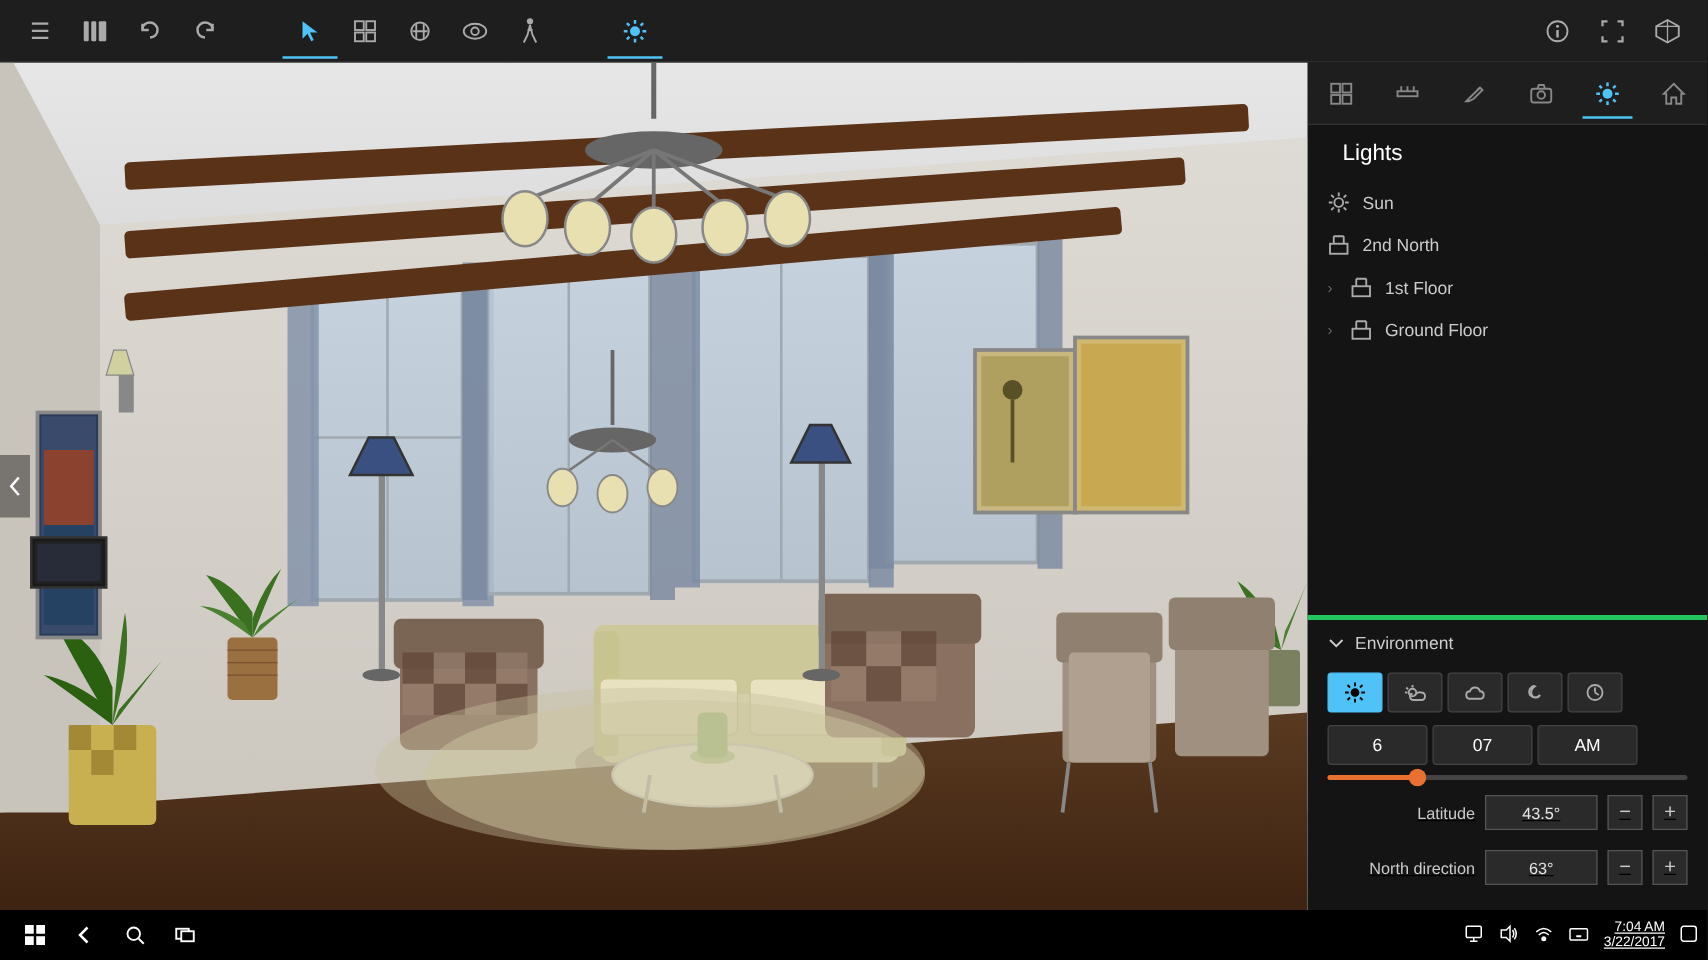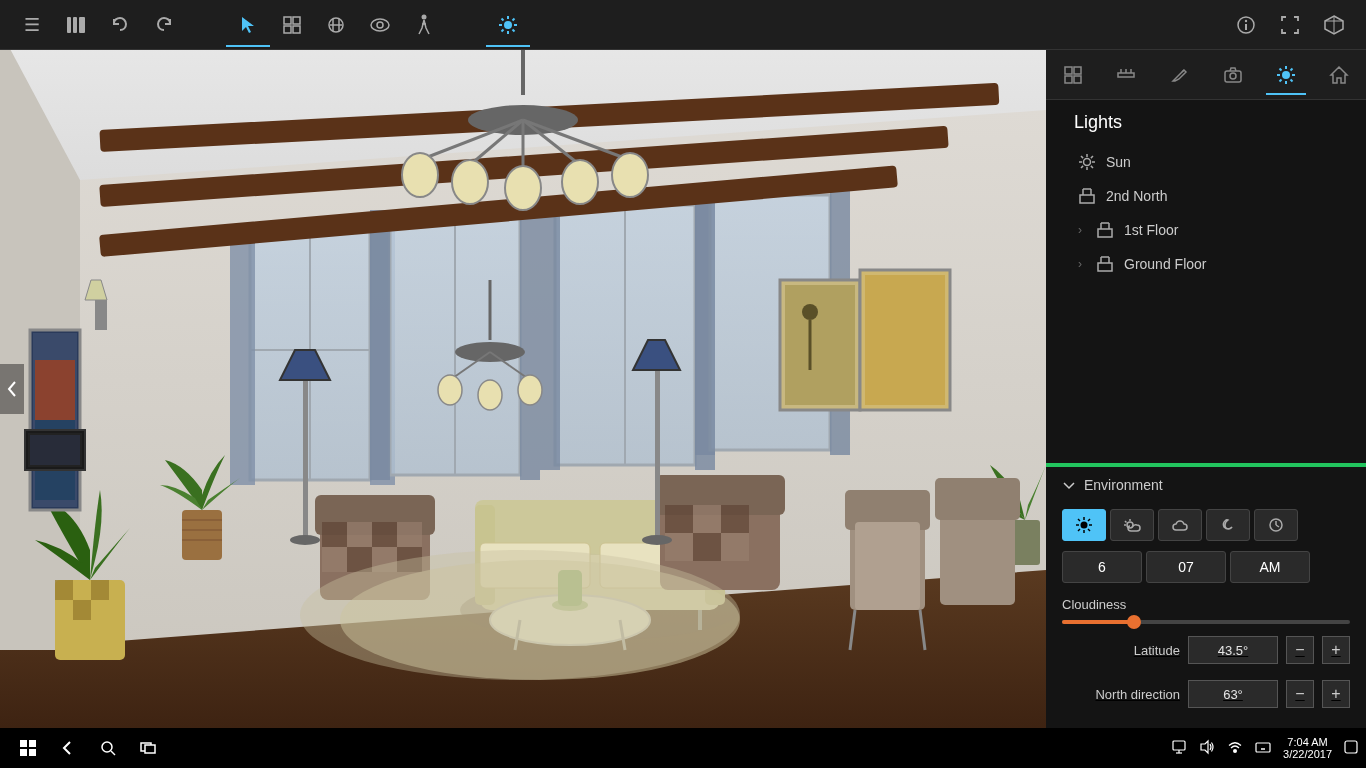--- a/index.html
+++ b/index.html
@@ -91,23 +91,24 @@
       margin-left: auto;
       display: flex;
       align-items: center;
       gap: 12px;
       color: #fff;
       font-size: 11px;
     }
     .taskbar-time {
       display: flex;
       flex-direction: column;
-      align-items: center;
+      align-items: flex-end;
       font-size: 11px;
       color: #fff;
+      text-decoration: underline;
     }
 
     
     .right-panel {
       width: 320px;
       background: #141414;
       display: flex;
       flex-direction: column;
       flex-shrink: 0;
       overflow-y: auto;
@@ -151,21 +152,21 @@
     .section-title {
       color: #fff;
       font-size: 18px;
       font-weight: 400;
       padding: 12px 28px;
     }
 
     .light-item {
       display: flex;
       align-items: center;
-      padding: 8px 32px;
+      padding: 8px 16px;
       color: #ccc;
       cursor: pointer;
       gap: 10px;
       font-size: 14px;
     }
     .light-item .chevron { color: #666; font-size: 12px; margin-right: 4px; }
 
     
     .environment-section {
       border-top: 4px solid #22c55e;
@@ -759,21 +760,20 @@
             </svg>
         </div>
       </div>
 
       <div class="time-row">
         <div class="time-box">6</div>
         <div class="time-box">07</div>
         <div class="time-box">AM</div>
       </div>
 
-      <div class="cloudiness-label">Cloudiness</div>
       <div class="slider-track">
         <div class="slider-fill"></div>
         <div class="slider-thumb"></div>
       </div>
 
       <div class="input-row">
         <span class="input-label">Latitude</span>
         <div class="input-value">43.5°</div>
         <div class="stepper-btn">−</div>
         <div class="stepper-btn">+</div>

